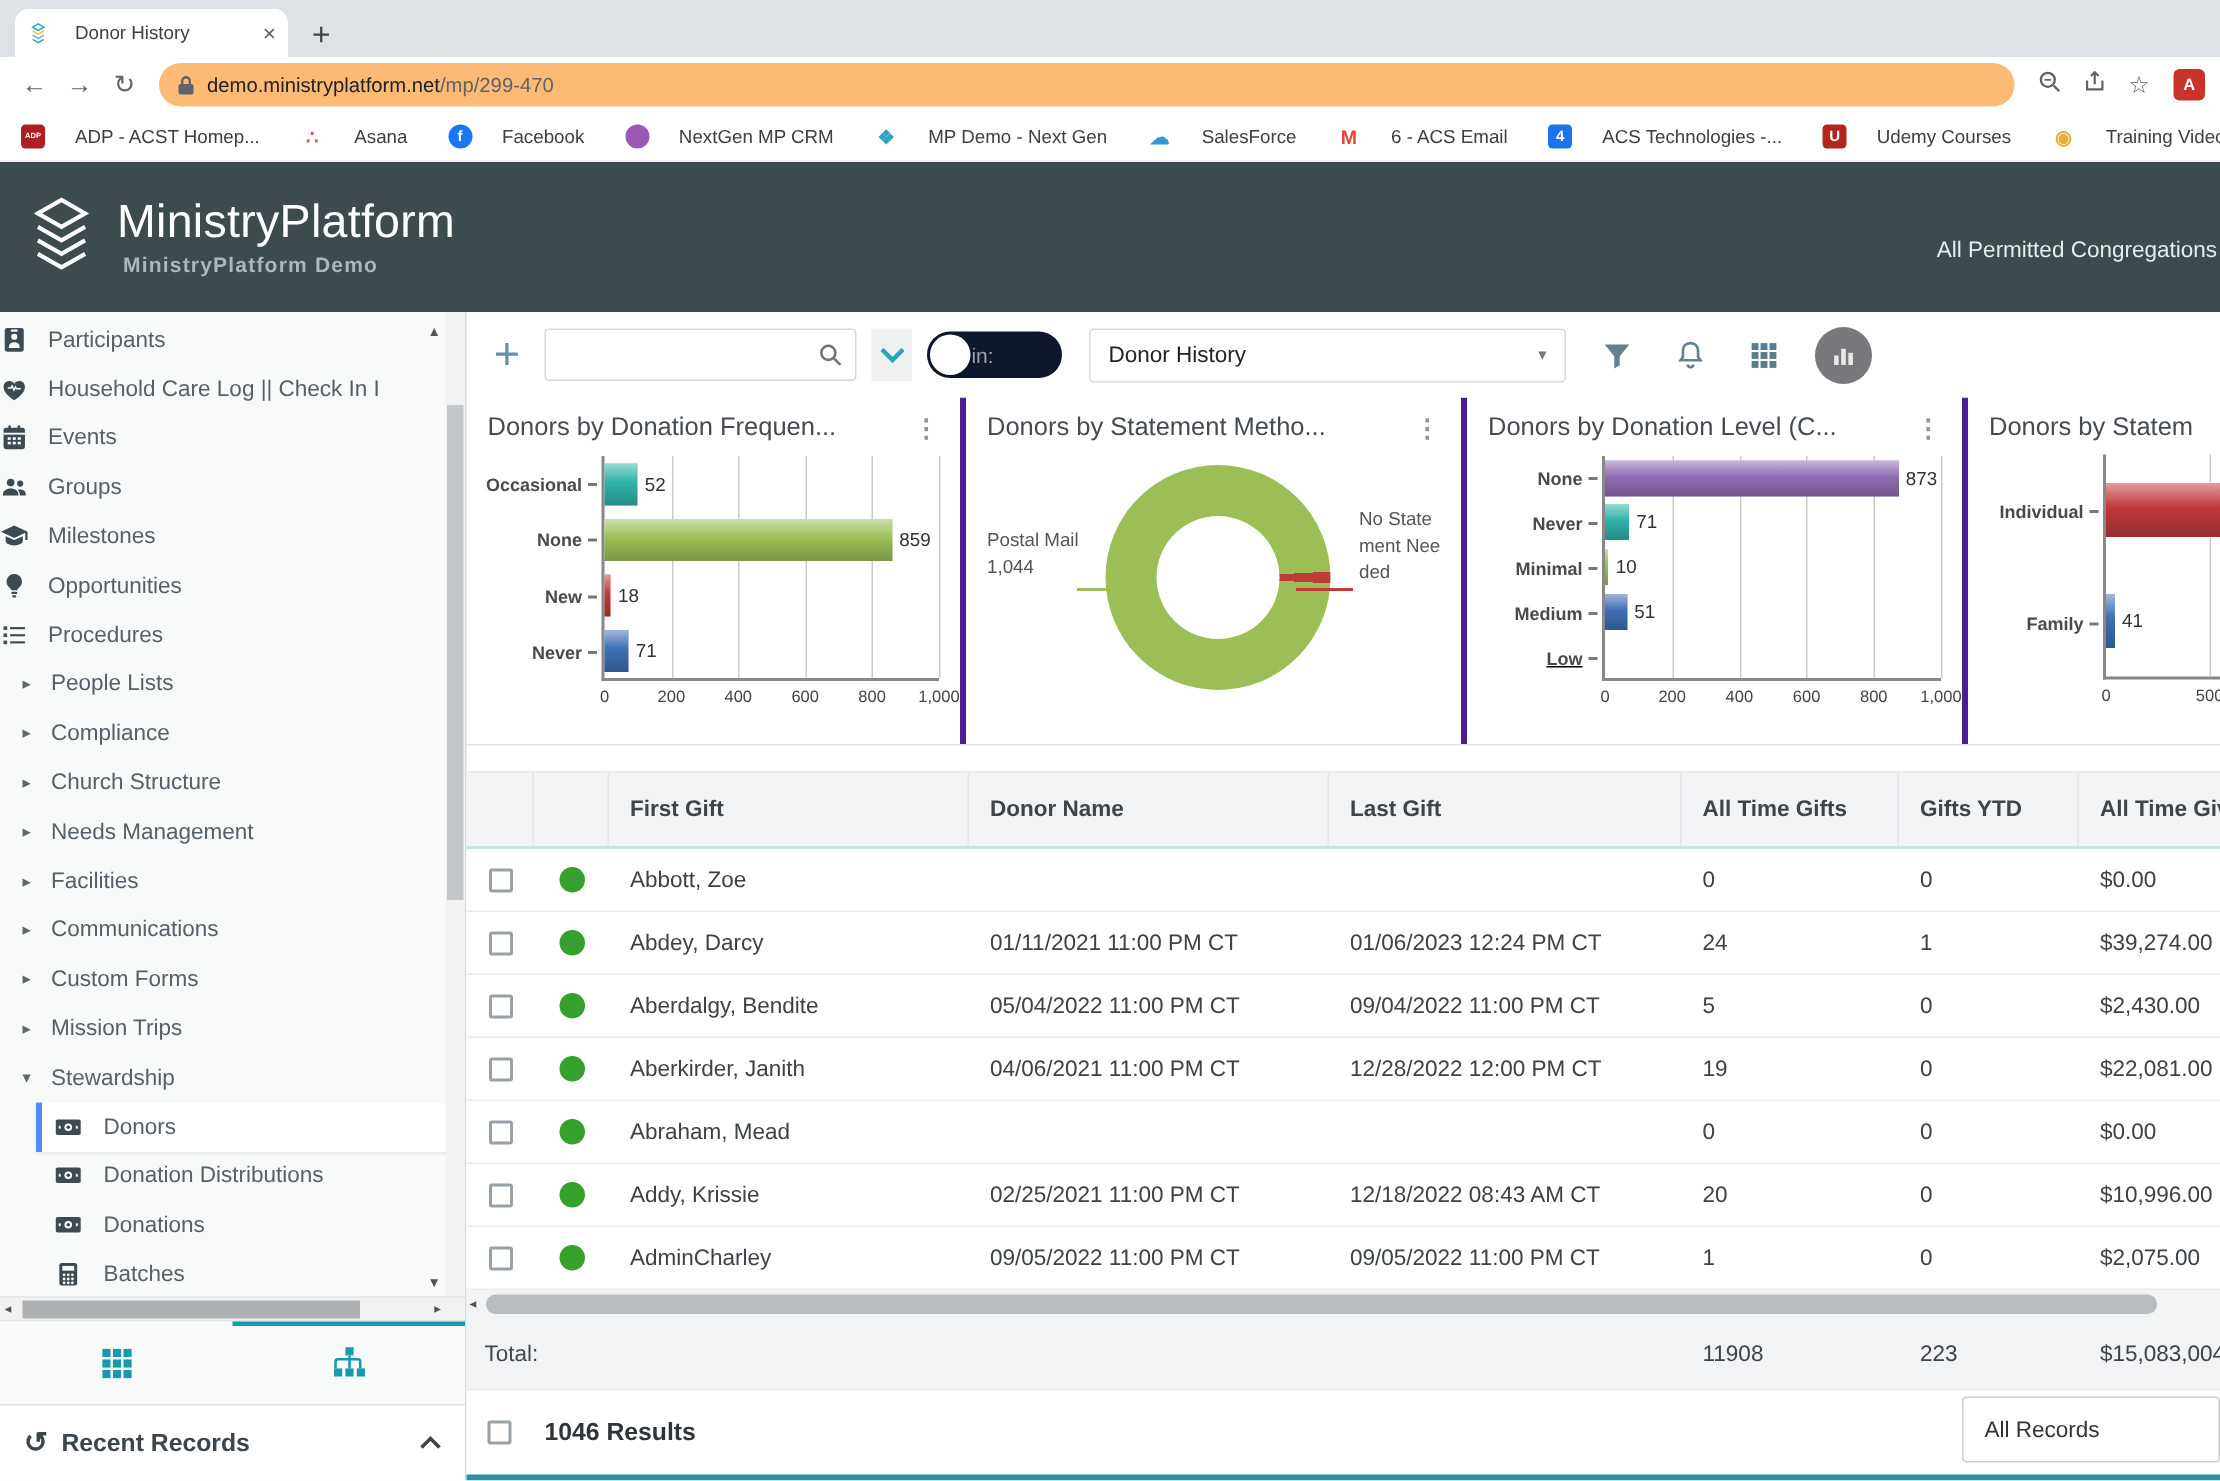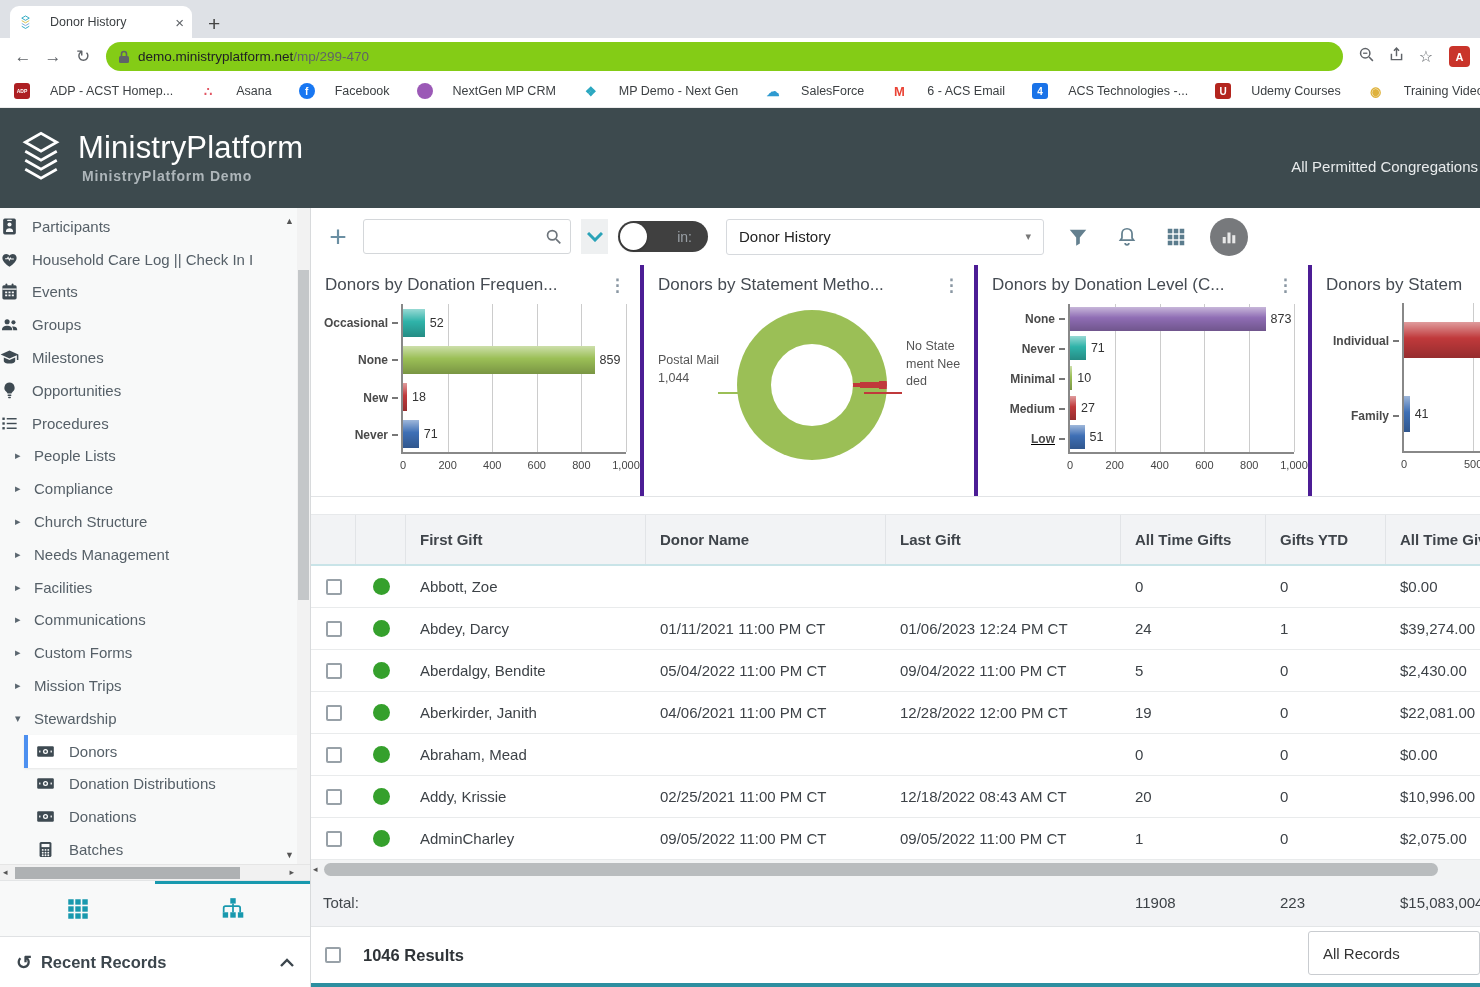--- a/index.html
+++ b/index.html
@@ -5,21 +5,21 @@
   *{box-sizing:border-box;margin:0;padding:0}
   html,body{width:1480px;height:987px;overflow:hidden;font-family:"Liberation Sans",sans-serif;background:#fff}
   
   .tabstrip{height:38px;background:#dee1e6;display:flex;align-items:flex-end;padding-left:10px}
   .tab{width:182px;height:32px;background:#fff;border-radius:9px 9px 0 0;display:flex;align-items:center;padding:0 8px;gap:7px}
   .tab-title{font-size:12.5px;color:#3c4043;flex:1;white-space:nowrap;overflow:hidden}
   .tab-close{font-size:15px;color:#5f6368;cursor:pointer}
   .newtab{font-size:21px;color:#444;margin:0 0 4px 16px;line-height:1}
   .urlrow{height:37px;background:#fff;display:flex;align-items:center;padding:0 10px;gap:4px}
   .navic{font-size:17px;color:#5f6368;width:26px;text-align:center}
-  .omnibox{flex:1;height:29px;background:#84cc16;border-radius:15px;display:flex;align-items:center;padding:0 12px;gap:8px;margin:0 6px}
+  .omnibox{flex:1;height:29px;background:#fdba74;border-radius:15px;display:flex;align-items:center;padding:0 12px;gap:8px;margin:0 6px}
   .url{font-size:13.5px;white-space:nowrap}
   .url b{color:#202124;font-weight:400}
   .url span{color:#5f6368}
   .rowic{width:26px;text-align:center;font-size:16px;color:#5f6368}
   .ext-badge{width:21px;height:21px;background:#c9342a;border-radius:4px;color:#fff;font-size:11px;font-weight:700;display:flex;align-items:center;justify-content:center;margin-left:6px}
   .bookmarks{height:33px;background:#fff;display:flex;align-items:center;padding-left:14px;gap:27px;border-bottom:1px solid #ececec}
   .bookmark{display:flex;align-items:center;gap:20px;white-space:nowrap}
   .bookmark .lbl{font-size:12.5px;color:#3c4043}
   .fav{width:16px;height:16px;border-radius:3px;display:flex;align-items:center;justify-content:center;font-weight:700;color:#fff;flex:0 0 16px}
   .fav.circle{border-radius:50%}
@@ -58,21 +58,21 @@
   .recent-chev svg{width:14px;height:9px;stroke:#3c464d;stroke-width:2.4;fill:none}
   
   .content{flex:1;display:flex;flex-direction:column;border-left:1px solid #d8dadc;min-width:0}
   .toolbar{height:57px;display:flex;align-items:center;padding-left:12px;gap:10px}
   .plus-btn{font-size:30px;color:#6b8fa3;font-weight:400;width:30px;text-align:center;line-height:1}
   .searchbox{width:208px;height:35px;border:1px solid #d4d7da;border-radius:3px;display:flex;align-items:center;padding:0 8px}
   .searchbox input{border:none;outline:none;flex:1;font-size:14px;min-width:0;font-family:"Liberation Sans",sans-serif}
   .searchbox svg{width:17px;height:17px;stroke:#6d747b;fill:none;stroke-width:2}
   .chev-btn{width:27px;height:35px;background:#eef0f1;display:flex;align-items:center;justify-content:center}
   .chev-btn svg{width:16px;height:10px;stroke:#2aa3b8;stroke-width:3;fill:none}
-  .toggle{width:90px;height:31px;background:#404040;border-radius:16px;position:relative;display:flex;align-items:center;justify-content:flex-end;padding-right:16px}
+  .toggle{width:90px;height:31px;background:#0f172a;border-radius:16px;position:relative;display:flex;align-items:center;justify-content:center;padding-right:16px}
   .knob{position:absolute;left:2px;top:2px;width:27px;height:27px;background:#fff;border-radius:50%;box-shadow:0 1px 3px rgba(0,0,0,.3)}
   .toggle .inlbl{font-size:14px;color:#9aa0a6}
   .entity-select{width:318px;height:36px;border:1px solid #d6d9dd;border-radius:3px;display:flex;align-items:center;padding:0 12px;margin-left:8px}
   .entity-select .val{flex:1;font-size:15px;color:#222}
   .entity-select .dd{font-size:11px;color:#777}
   .tool-ic{width:30px;display:flex;justify-content:center;margin-left:9px}
   .tool-ic svg{width:22px;height:22px}
   .chart-btn{width:38px;height:38px;border-radius:50%;background:#77797c;display:flex;align-items:center;justify-content:center;margin-left:9px}
   .chart-btn svg{width:18px;height:18px;fill:#e8e8e8}
   
@@ -596,24 +596,20 @@
               </div>
               <div class="bar-trow" style="height: 20%;">
                 <div class="bar" style="height: 24px; width: 7.1%; background-color: rgb(47, 179, 169);"></div>
                 <span class="bar-val">71</span>
               </div>
               <div class="bar-trow" style="height: 20%;">
                 <div class="bar" style="height: 24px; width: 1%; background-color: rgb(155, 191, 86);"></div>
                 <span class="bar-val">10</span>
               </div>
               <div class="bar-trow" style="height: 20%;">
-                <div class="bar" style="height: 24px; width: 2.7%; background-color: rgb(192, 57, 59);"></div>
-                <span class="bar-val">27</span>
-              </div>
-              <div class="bar-trow" style="height: 20%;">
                 <div class="bar" style="height: 24px; width: 6.5%; background-color: rgb(62, 111, 181);"></div>
                 <span class="bar-val">51</span>
               </div>
             </div>
           </div>
           <div class="bar-ticks">
             <span class="tick" style="left: 0%;">0</span>
             <span class="tick" style="left: 20%;">200</span>
             <span class="tick" style="left: 40%;">400</span>
             <span class="tick" style="left: 60%;">600</span>

